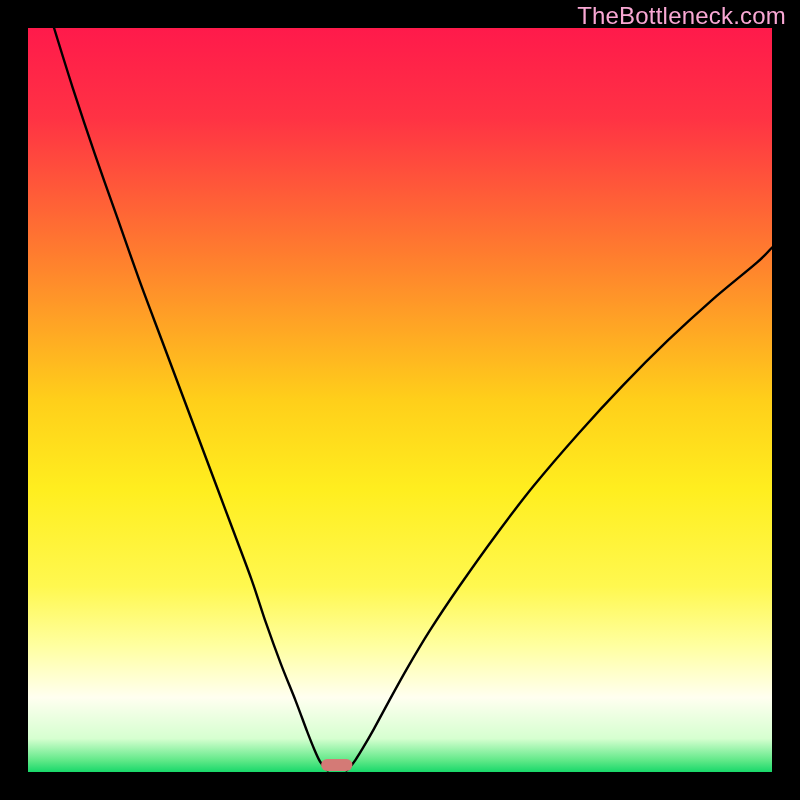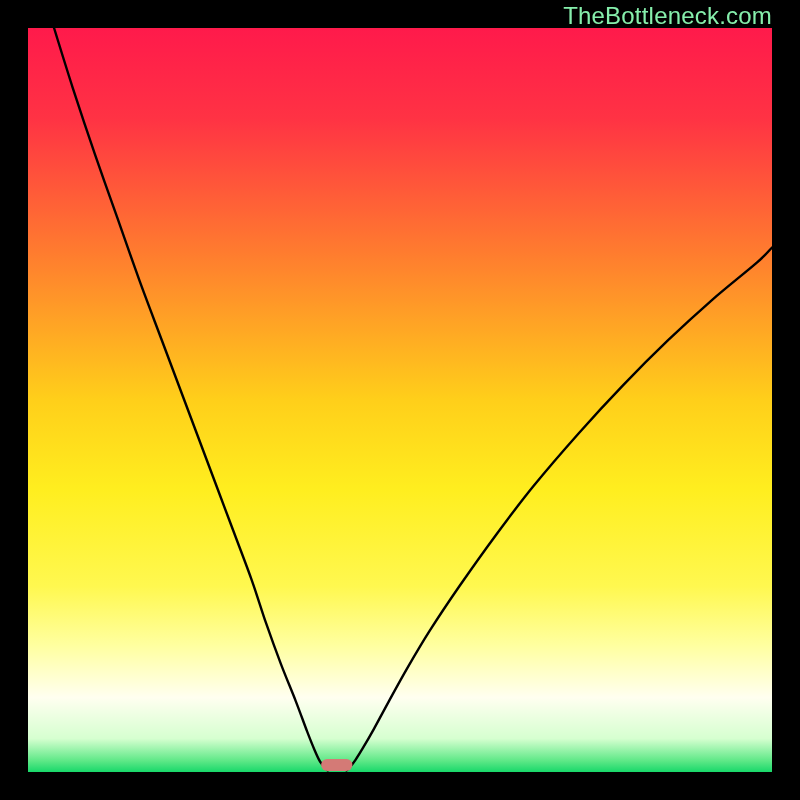--- a/index.html
+++ b/index.html
@@ -22,22 +22,22 @@
     position: absolute;
     top: 28px;
     left: 28px;
     width: 744px;
     height: 744px;
     overflow: hidden;
   }
   .watermark {
     position: absolute;
     top: 2px;
-    right: 28px;
-    color: #86efac;
+    right: 14px;
+    color: #f9a8d4;
     font-size: 24px;
     font-weight: 500;
     letter-spacing: 0.2px;
     font-family: Arial, Helvetica, sans-serif;
   }
   svg { display: block; }
 </style>
 </head>
 <body>
 

